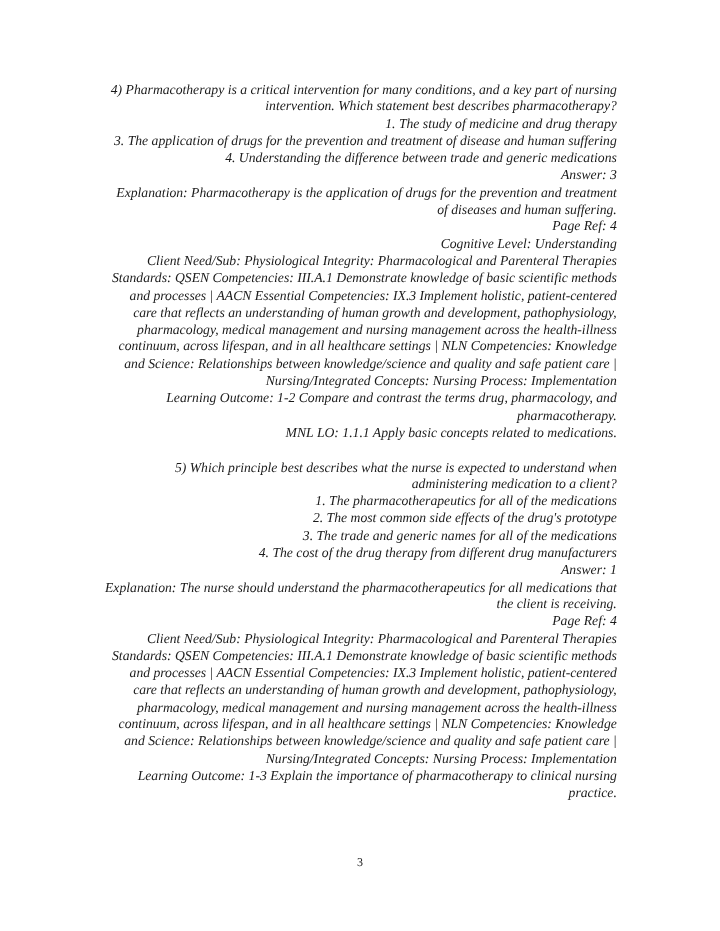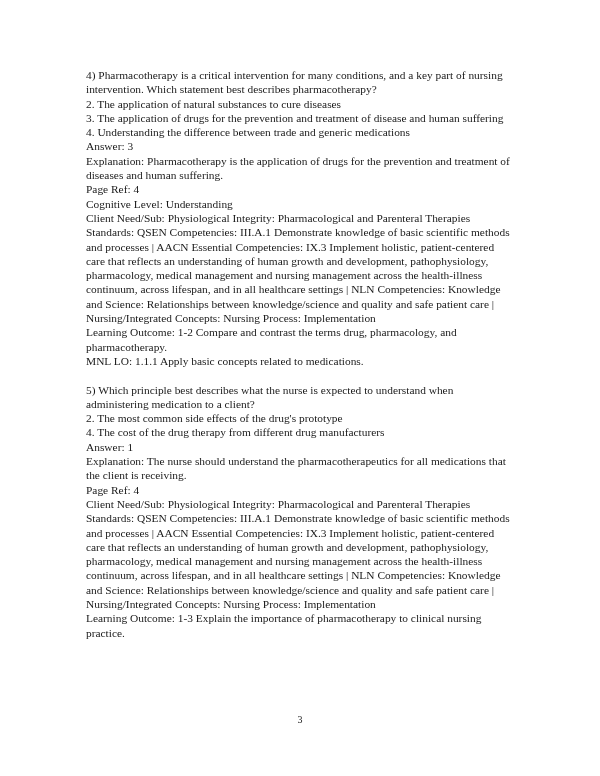--- a/index.html
+++ b/index.html
@@ -35,22 +35,23 @@
   }
   .q-block:last-of-type {
     margin-bottom: 4px;
   }
   
   .para {
     font-size: 11.4px;
     line-height: 14.3px;
     margin: 0;
     padding: 0;
-    text-align: left;
+    text-align: right;
     hyphens: none;
+    font-style: italic;
   }
   .page-number {
     position: absolute;
     left: 0;
     top: 714px;
     width: 600px;
     text-align: center;
     font-size: 10px;
     line-height: 12px;
     color: #1a1a1a;
@@ -58,36 +59,38 @@
 </style>
 </head>
 <body>
 
 <div class="page">
 
   <div class="content">
 
     <div class="q-block">
       <p class="para">4) Pharmacotherapy is a critical intervention for many conditions, and a key part of nursing intervention. Which statement best describes pharmacotherapy?</p>
-      <p class="para">2. The application of natural substances to cure diseases</p>
+      <p class="para">1. The study of medicine and drug therapy</p>
       <p class="para">3. The application of drugs for the prevention and treatment of disease and human suffering</p>
       <p class="para">4. Understanding the difference between trade and generic medications</p>
       <p class="para">Answer:  3</p>
       <p class="para">Explanation:  Pharmacotherapy is the application of drugs for the prevention and treatment of diseases and human suffering.</p>
       <p class="para">Page Ref: 4</p>
       <p class="para">Cognitive Level:  Understanding</p>
       <p class="para">Client Need/Sub:  Physiological Integrity: Pharmacological and Parenteral Therapies</p>
       <p class="para">Standards:  QSEN Competencies: III.A.1 Demonstrate knowledge of basic scientific methods and processes | AACN Essential Competencies: IX.3 Implement holistic, patient-centered care that reflects an understanding of human growth and development, pathophysiology, pharmacology, medical management and nursing management across the health-illness continuum, across lifespan, and in all healthcare settings | NLN Competencies: Knowledge and Science: Relationships between knowledge/science and quality and safe patient care | Nursing/Integrated Concepts: Nursing Process: Implementation</p>
       <p class="para">Learning Outcome:  1-2 Compare and contrast the terms drug, pharmacology, and pharmacotherapy.</p>
       <p class="para">MNL LO:  1.1.1 Apply basic concepts related to medications.</p>
     </div>
 
     <div class="q-block">
       <p class="para">5) Which principle best describes what the nurse is expected to understand when administering medication to a client?</p>
+      <p class="para">1. The pharmacotherapeutics for all of the medications</p>
       <p class="para">2. The most common side effects of the drug's prototype</p>
+      <p class="para">3. The trade and generic names for all of the medications</p>
       <p class="para">4. The cost of the drug therapy from different drug manufacturers</p>
       <p class="para">Answer:  1</p>
       <p class="para">Explanation:  The nurse should understand the pharmacotherapeutics for all medications that the client is receiving.</p>
       <p class="para">Page Ref: 4</p>
       <p class="para">Client Need/Sub:  Physiological Integrity: Pharmacological and Parenteral Therapies</p>
       <p class="para">Standards:  QSEN Competencies: III.A.1 Demonstrate knowledge of basic scientific methods and processes | AACN Essential Competencies: IX.3 Implement holistic, patient-centered care that reflects an understanding of human growth and development, pathophysiology, pharmacology, medical management and nursing management across the health-illness continuum, across lifespan, and in all healthcare settings | NLN Competencies: Knowledge and Science: Relationships between knowledge/science and quality and safe patient care | Nursing/Integrated Concepts: Nursing Process: Implementation</p>
       <p class="para">Learning Outcome:  1-3 Explain the importance of pharmacotherapy to clinical nursing practice.</p>
     </div>
 
   </div>

